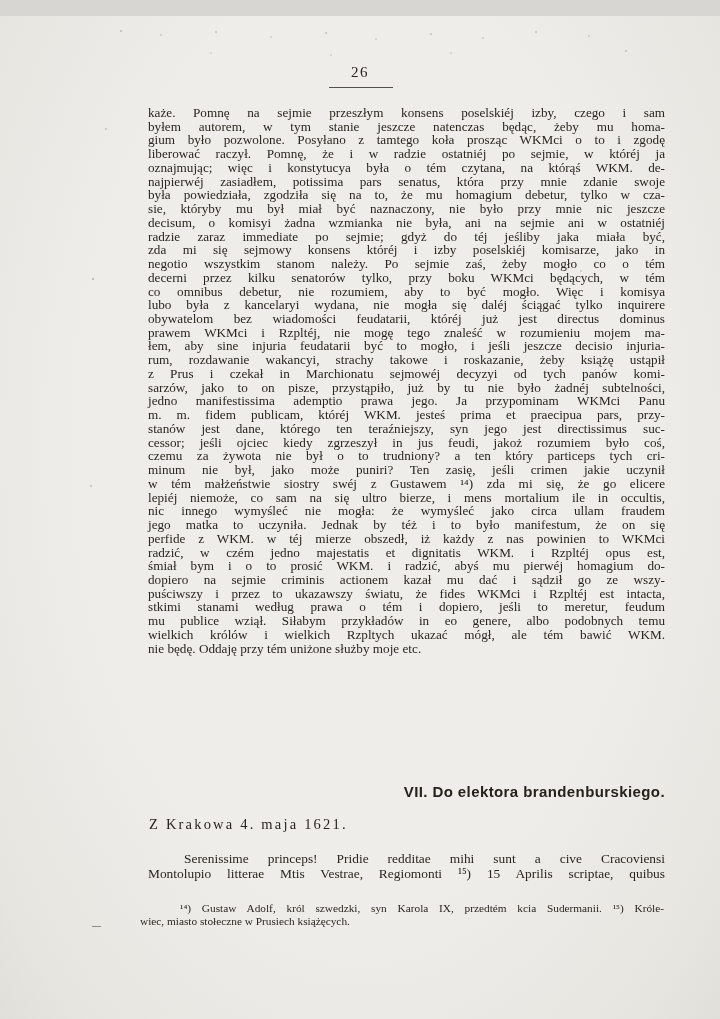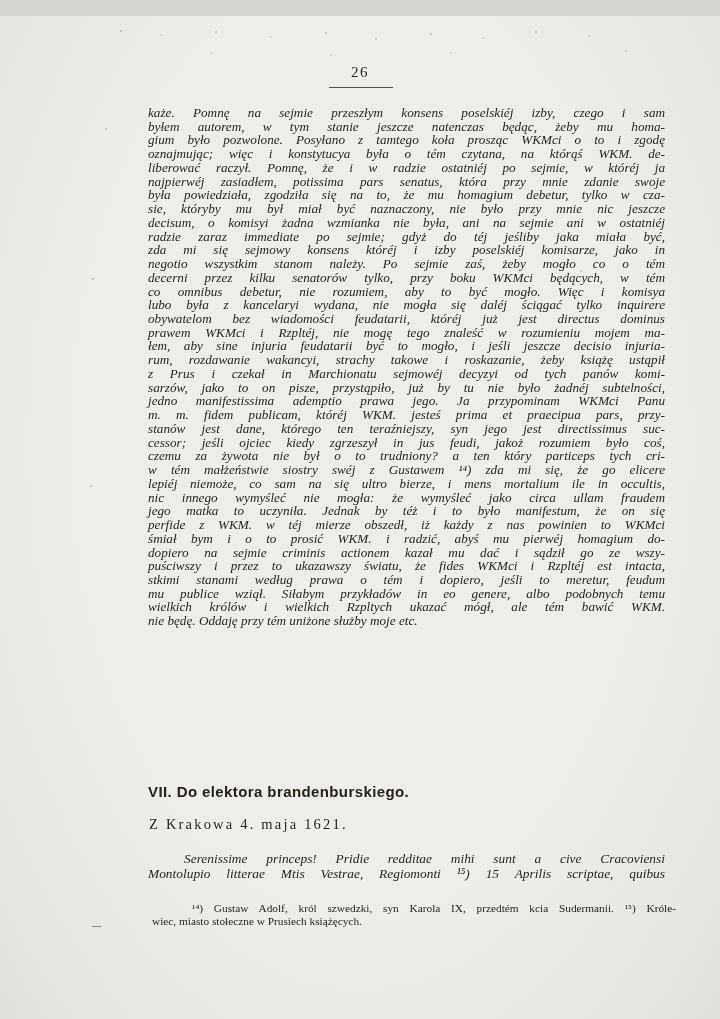--- a/index.html
+++ b/index.html
@@ -27,49 +27,48 @@
   }
   .main-text {
     position: absolute;
     left: 148px; top: 90px; width: 517px;
   }
   .line {
     font-size: 13.2px;
     line-height: 13.74px;
     text-align: justify;
     text-align-last: justify;
-    font-style: italic;
   }
   .main-text .line:last-child { text-align-last: left; }
   .section-heading {
     position: absolute;
     left: 148px; top: 767px; width: 517px;
     margin: 0;
-    text-align: left;
+    text-align: right;
     font-family: "Liberation Sans", "DejaVu Sans", sans-serif;
     font-size: 15px;
     font-weight: bold;
     letter-spacing: 0.4px;
     color: #262219;
   }
   .dateline {
     position: absolute;
     left: 149px; top: 800px;
     font-size: 14.5px;
     letter-spacing: 2.2px;
   }
   .body2 {
     position: absolute;
     left: 148px; top: 835px; width: 517px;
   }
   .body2 .line { font-size: 13.4px; line-height: 15px; }
   .body2 .line:first-child { text-indent: 36px; }
   .footnotes {
     position: absolute;
-    left: 152px; top: 886px; width: 524px;
+    left: 140px; top: 886px; width: 524px;
   }
   .fn-line {
     font-size: 11.3px;
     line-height: 13.4px;
     text-align: justify;
     text-align-last: justify;
   }
   .fn-line:first-child { text-indent: 40px; }
   .footnotes .fn-line:last-child { text-align-last: left; }
   
@@ -102,22 +101,22 @@
   <div class="speck-field"></div>
 
   <div class="page-number">26</div>
 
   <div class="page-rule"></div>
 
   <div class="main-text">
       <div class="line">każe. Pomnę na sejmie przeszłym konsens poselskiéj izby, czego i sam</div>
       <div class="line">byłem autorem, w tym stanie jeszcze natenczas będąc, żeby mu homa-</div>
       <div class="line">gium było pozwolone. Posyłano z tamtego koła prosząc WKMci o to i zgodę</div>
+      <div class="line">liberować raczył. Pomnę, że i w radzie ostatniéj po sejmie, w któréj ja</div>
       <div class="line">oznajmując; więc i konstytucya była o tém czytana, na którąś WKM. de-</div>
-      <div class="line">liberować raczył. Pomnę, że i w radzie ostatniéj po sejmie, w któréj ja</div>
       <div class="line">najpierwéj zasiadłem, potissima pars senatus, która przy mnie zdanie swoje</div>
       <div class="line">była powiedziała, zgodziła się na to, że mu homagium debetur, tylko w cza-</div>
       <div class="line">sie, któryby mu był miał być naznaczony, nie było przy mnie nic jeszcze</div>
       <div class="line">decisum, o komisyi żadna wzmianka nie była, ani na sejmie ani w ostatniéj</div>
       <div class="line">radzie zaraz immediate po sejmie; gdyż do téj jeśliby jaka miała być,</div>
       <div class="line">zda mi się sejmowy konsens któréj i izby poselskiéj komisarze, jako in</div>
       <div class="line">negotio wszystkim stanom należy. Po sejmie zaś, żeby mogło co o tém</div>
       <div class="line">decerni przez kilku senatorów tylko, przy boku WKMci będących, w tém</div>
       <div class="line">co omnibus debetur, nie rozumiem, aby to być mogło. Więc i komisya</div>
       <div class="line">lubo była z kancelaryi wydana, nie mogła się daléj ściągać tylko inquirere</div>
@@ -125,25 +124,27 @@
       <div class="line">prawem WKMci i Rzpltéj, nie mogę tego znaleść w rozumieniu mojem ma-</div>
       <div class="line">łem, aby sine injuria feudatarii być to mogło, i jeśli jeszcze decisio injuria-</div>
       <div class="line">rum, rozdawanie wakancyi, strachy takowe i roskazanie, żeby książę ustąpił</div>
       <div class="line">z Prus i czekał in Marchionatu sejmowéj decyzyi od tych panów komi-</div>
       <div class="line">sarzów, jako to on pisze, przystąpiło, już by tu nie było żadnéj subtelności,</div>
       <div class="line">jedno manifestissima ademptio prawa jego. Ja przypominam WKMci Panu</div>
       <div class="line">m. m. fidem publicam, któréj WKM. jesteś prima et praecipua pars, przy-</div>
       <div class="line">stanów jest dane, którego ten teraźniejszy, syn jego jest directissimus suc-</div>
       <div class="line">cessor; jeśli ojciec kiedy zgrzeszył in jus feudi, jakoż rozumiem było coś,</div>
       <div class="line">czemu za żywota nie był o to trudniony? a ten który particeps tych cri-</div>
+      <div class="line">minum nie był, jako może puniri? Ten zasię, jeśli crimen jakie uczynił</div>
       <div class="line">w tém małżeństwie siostry swéj z Gustawem ¹⁴) zda mi się, że go elicere</div>
       <div class="line">lepiéj niemoże, co sam na się ultro bierze, i mens mortalium ile in occultis,</div>
       <div class="line">nic innego wymyśleć nie mogła: że wymyśleć jako circa ullam fraudem</div>
       <div class="line">jego matka to uczyniła. Jednak by téż i to było manifestum, że on się</div>
       <div class="line">perfide z WKM. w téj mierze obszedł, iż każdy z nas powinien to WKMci</div>
+      <div class="line">radzić, w czém jedno majestatis et dignitatis WKM. i Rzpltéj opus est,</div>
       <div class="line">śmiał bym i o to prosić WKM. i radzić, abyś mu pierwéj homagium do-</div>
       <div class="line">dopiero na sejmie criminis actionem kazał mu dać i sądził go ze wszy-</div>
       <div class="line">puściwszy i przez to ukazawszy światu, że fides WKMci i Rzpltéj est intacta,</div>
       <div class="line">stkimi stanami według prawa o tém i dopiero, jeśli to meretur, feudum</div>
       <div class="line">mu publice wziął. Siłabym przykładów in eo genere, albo podobnych temu</div>
       <div class="line">wielkich królów i wielkich Rzpltych ukazać mógł, ale tém bawić WKM.</div>
       <div class="line">nie będę. Oddaję przy tém uniżone służby moje etc.</div>
     </div>
 
   <h2 class="section-heading">VII. Do elektora brandenburskiego.</h2>

